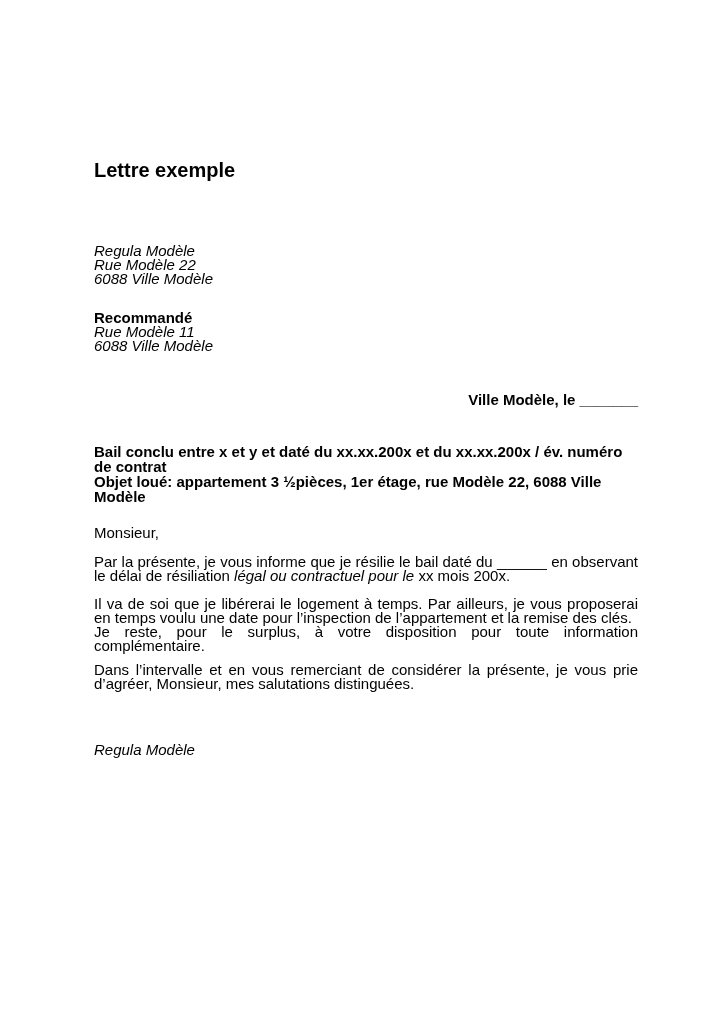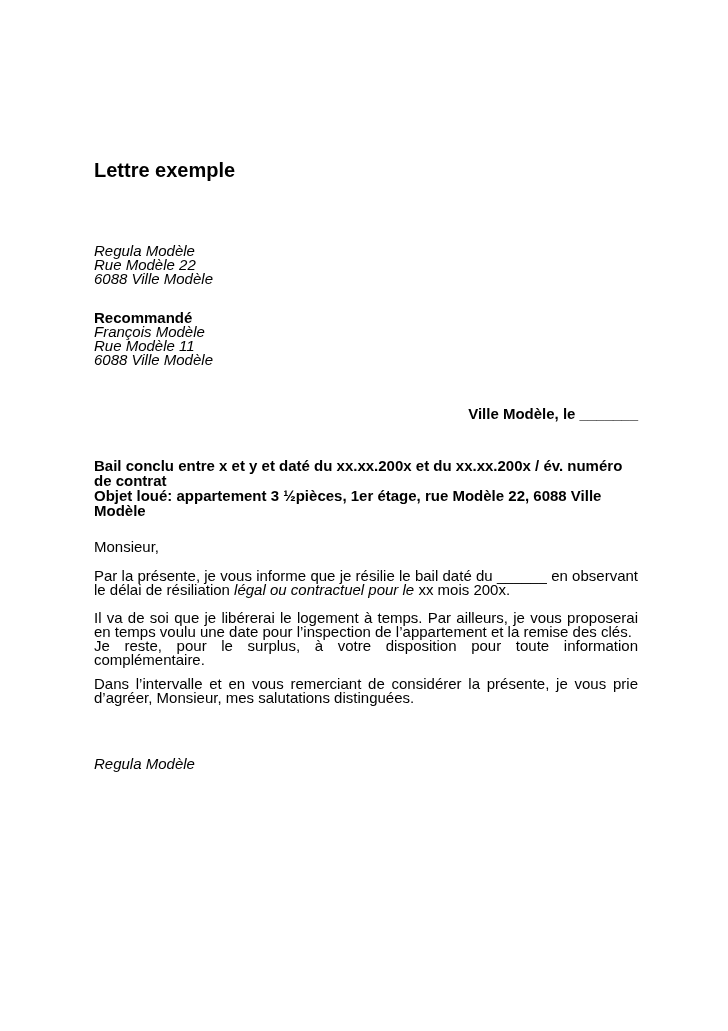--- a/index.html
+++ b/index.html
@@ -70,21 +70,20 @@
   <div class="doc">
 
     <div class="sender">
       <div>Regula Modèle</div>
       <div>Rue Modèle 22</div>
       <div>6088 Ville Modèle</div>
     </div>
 
     <div class="recipient">
       <div class="delivery-label">Recommandé</div>
-      <div>François Modèle</div>
       <div>Rue Modèle 11</div>
       <div>6088 Ville Modèle</div>
     </div>
 
     <div class="date-line">Ville Modèle, le _______</div>
 
     <div class="subject">
       <div>Bail conclu entre x et y et daté du xx.xx.200x et du xx.xx.200x / év. numéro de contrat</div>
       <div><span>Objet loué: </span><span class="object-value">appartement 3 ½pièces, 1er étage, rue Modèle 22, 6088 Ville Modèle</span></div>
     </div>

